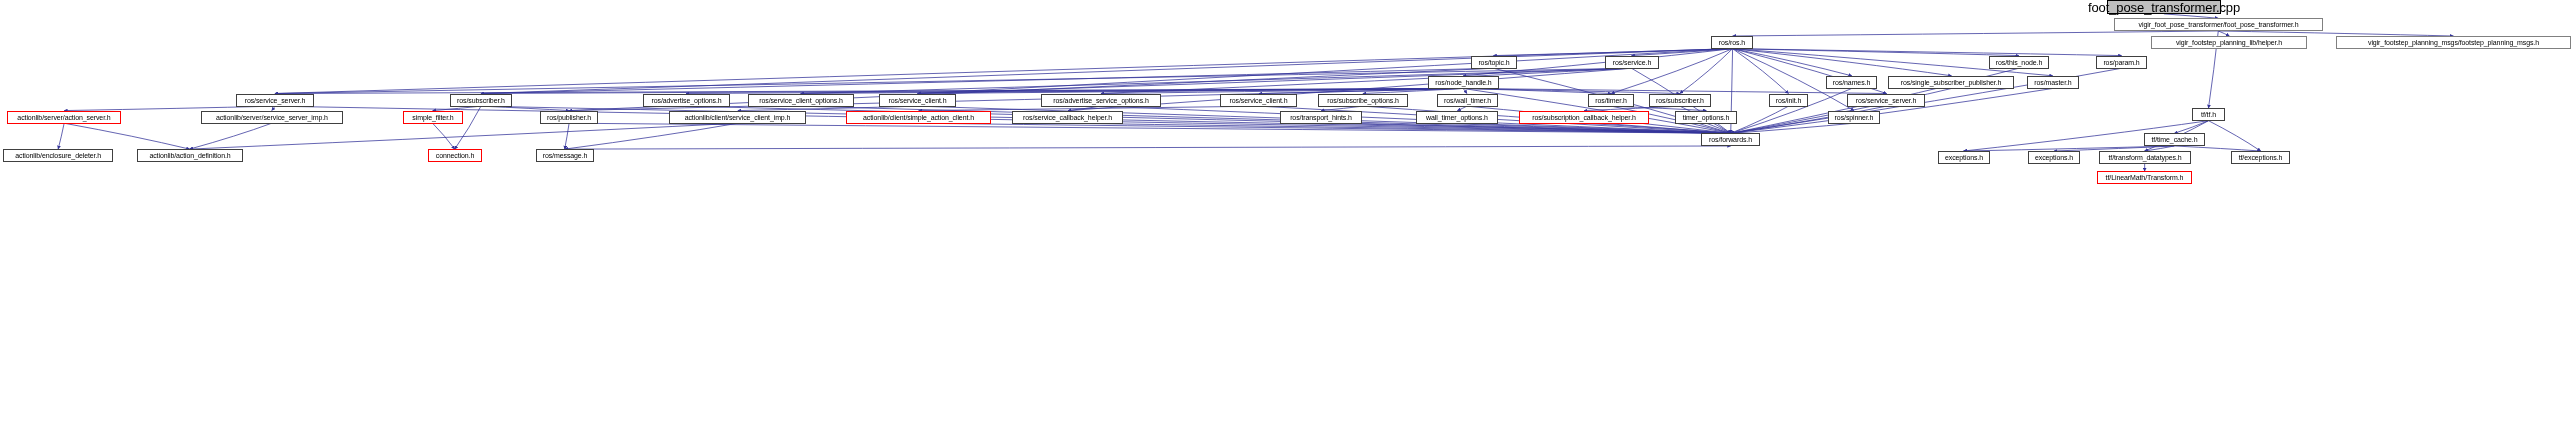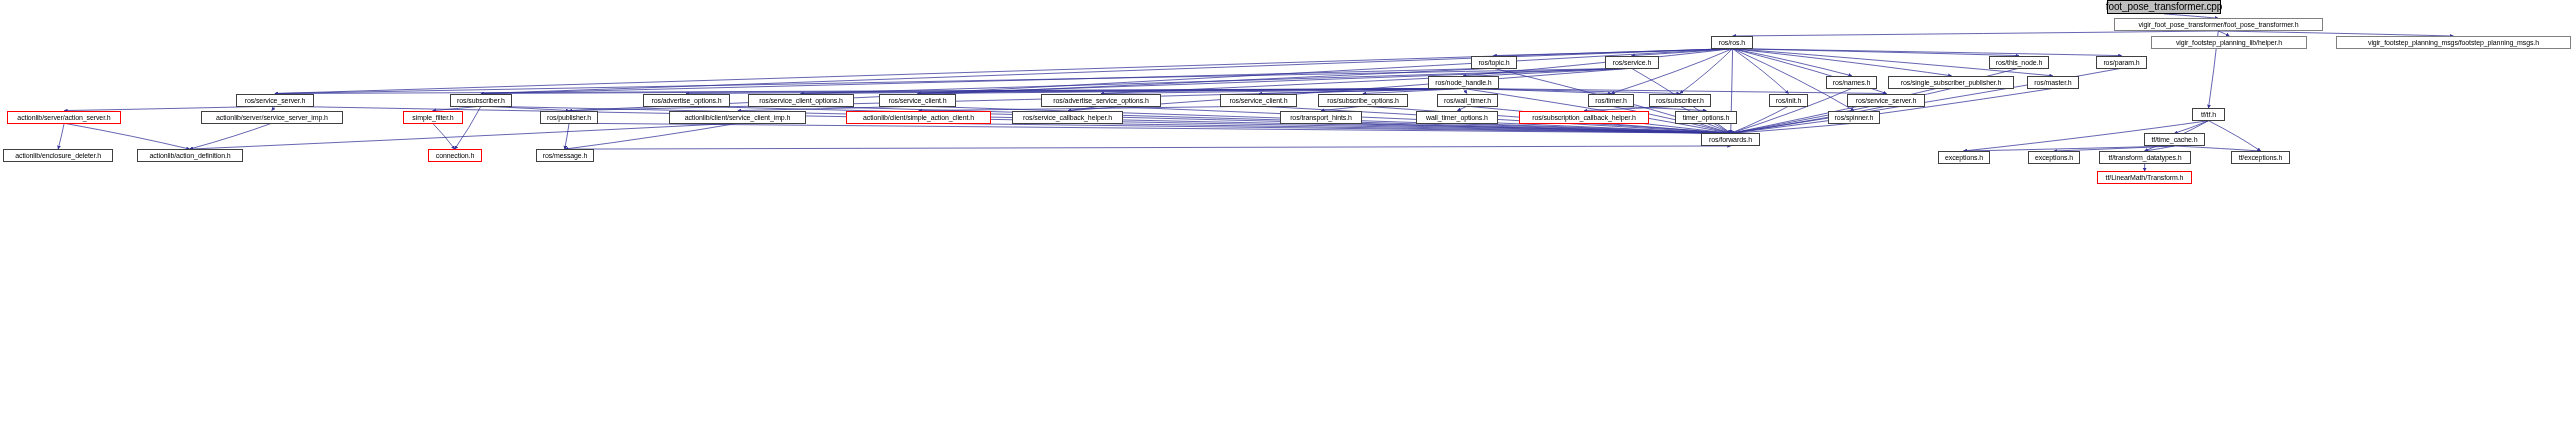--- a/index.html
+++ b/index.html
@@ -39,21 +39,21 @@
     padding: 0 3.2px;
     letter-spacing: -0.1px;
     z-index: 5;
   }
   .node.red {
     border-color: #ff0000;
   }
   .node.root {
     background: #bfbfbf;
     border: 0.6px solid #000000;
-    font-size: 10px;
+    font-size: 13px;
   }
   .node.gray {
     background: #ffffff;
     border: 0.6px solid #808080;
   }
 </style>
 </head>
 <body>
 
 <div id="graph">

